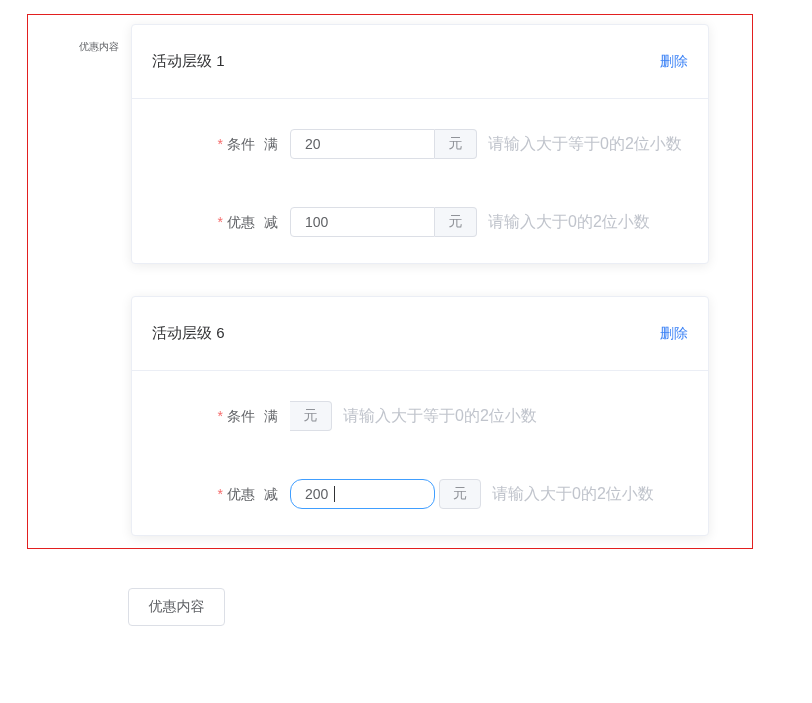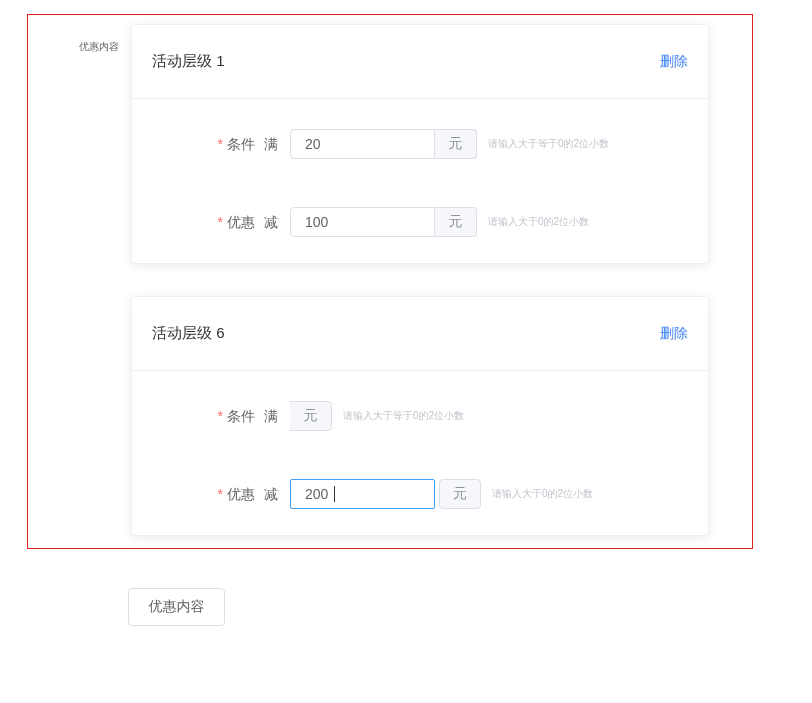--- a/index.html
+++ b/index.html
@@ -74,28 +74,28 @@
   .igroup input {
     width:145px; height:30px; border:1px solid #dcdfe6; border-radius:4px 0 0 4px;
     padding:0 10px 0 14px; font-size:14px; color:#606266; outline:none; background:#fff;
     font-family:inherit;
   }
   .append {
     width:42px; height:30px; background:#f5f7fa; border:1px solid #dcdfe6; border-left:none;
     border-radius:0 4px 4px 0; color:#909399; font-size:14px;
     display:flex; align-items:center; justify-content:center; flex:0 0 42px;
   }
-  .igroup.focused input { border:1px solid #409eff; border-radius:2px; }
+  .igroup.focused input { border:1px solid #409eff; border-radius:12px; }
   .igroup.focused .append { border:1px solid #dcdfe6; border-radius:4px; margin-left:4px; }
   .caret {
     position:absolute; left:44px; top:7px; width:1px; height:16px; background:#303133;
     animation:blink 1s steps(1) infinite;
   }
   @keyframes blink { 50% { opacity:0; } }
-  .hint { margin-left:11px; font-size:10px; color:#c0c4cc; white-space:nowrap; }
+  .hint { margin-left:11px; font-size:16px; color:#c0c4cc; white-space:nowrap; }
 
   
   .add-btn {
     display:block; margin:39px 0 0 128px; width:97px; height:38px;
     background:#fff; border:1px solid #dcdfe6; border-radius:4px;
     font-size:14px; color:#606266; cursor:pointer; font-family:inherit;
   }
 </style>
 </head>
 <body>

